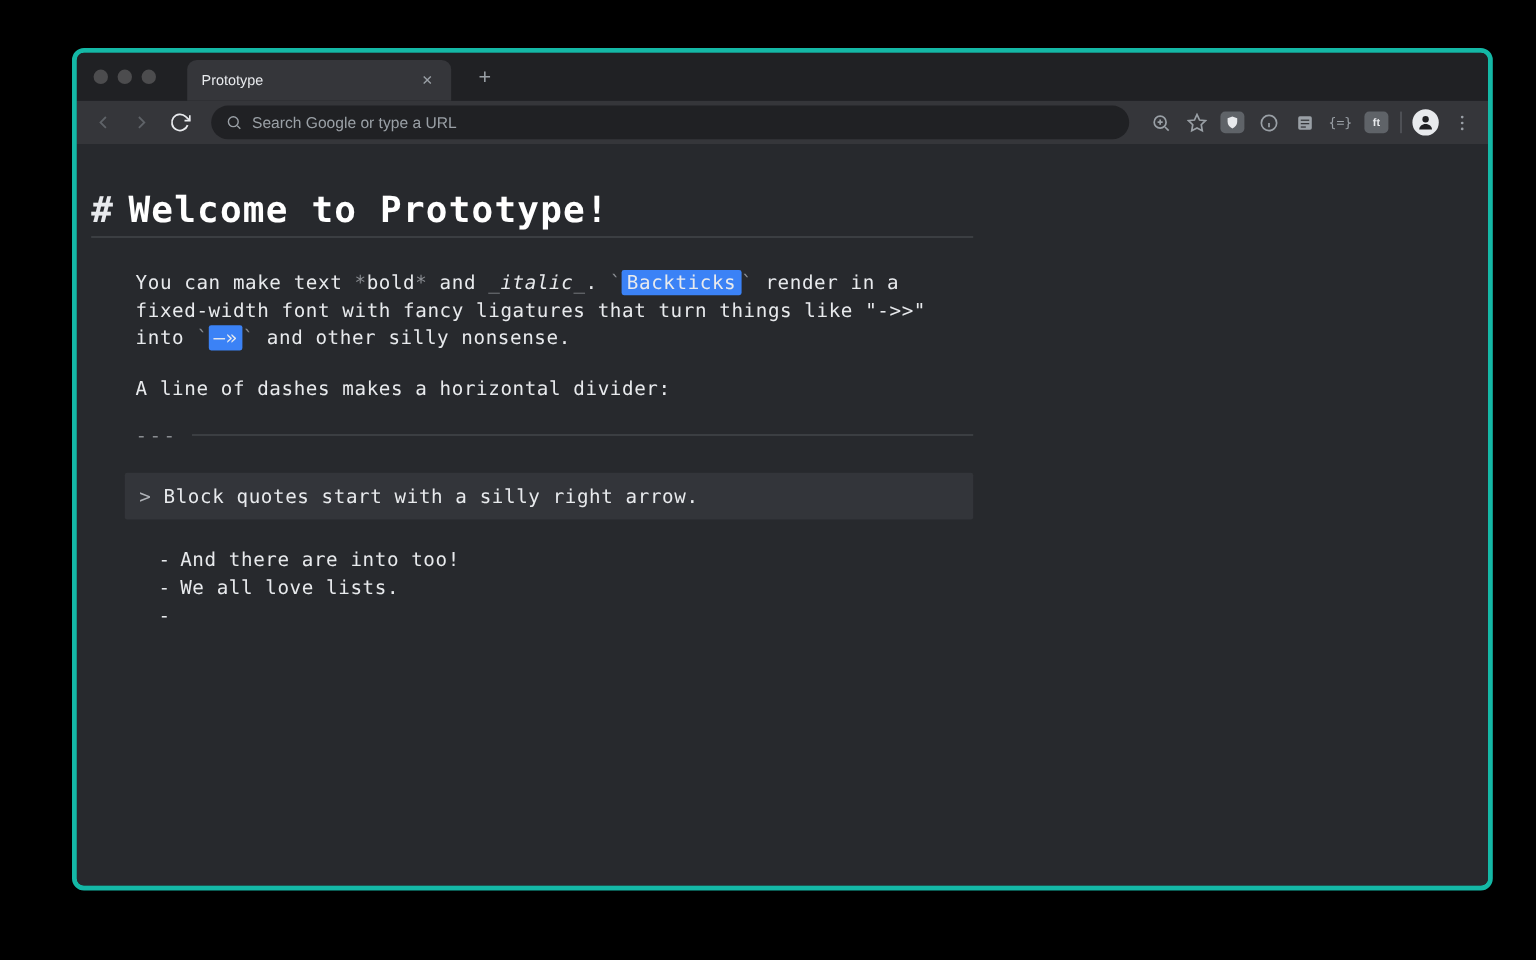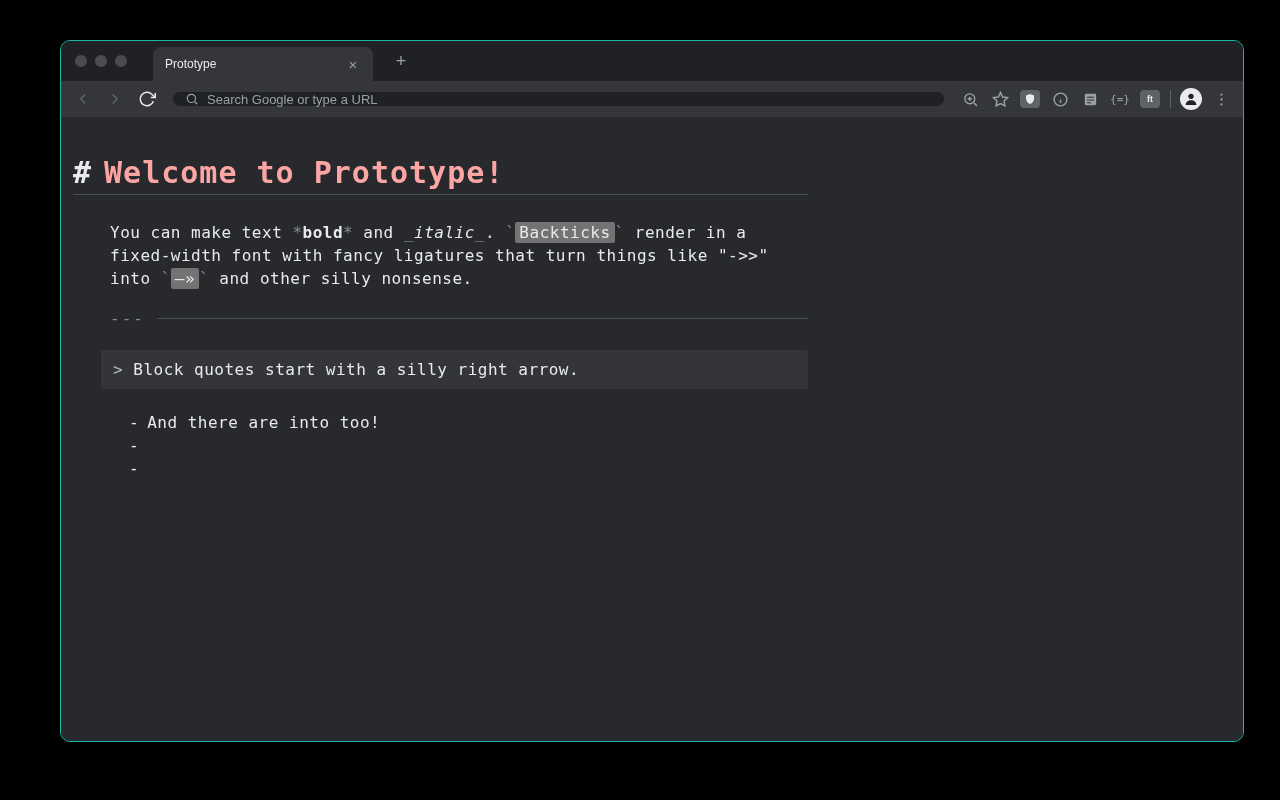--- a/index.html
+++ b/index.html
@@ -12,21 +12,21 @@
     }
     .browser-window {
       position: absolute;
       left: 60px;
       top: 40px;
       width: 1184px;
       height: 702px;
       background: #202124;
       border-radius: 10px;
       overflow: hidden;
-      border: 1px solid #14b8a6;
+      border: 4px solid #14b8a6;
     }
     .tab-strip {
       height: 40px;
       background: #202124;
       display: flex;
       align-items: center;
       padding-left: 10px;
     }
     .traffic-lights {
       display: flex;
@@ -93,21 +93,21 @@
       align-items: center;
       justify-content: center;
       color: #9aa0a6;
       cursor: pointer;
       border-radius: 50%;
     }
     .nav-btn svg { width: 18px; height: 18px; }
     .nav-btn.disabled { color: #5f6368; }
     .omnibox {
       flex: 1;
-      height: 14px;
+      height: 28px;
       background: #202124;
       border-radius: 14px;
       margin: 0 8px;
       display: flex;
       align-items: center;
       padding: 0 12px;
       gap: 8px;
     }
     .omnibox svg { width: 14px; height: 14px; color: #9aa0a6; }
     .omnibox-input {
@@ -178,37 +178,37 @@
       padding-bottom: 4px;
       margin-bottom: 26px;
     }
     .h1-marker {
       color: #e8eaed;
       font-size: 30px;
       font-weight: 800;
       letter-spacing: 1px;
     }
     .h1-text {
-      color: #fca5a5;
+      color: #ffffff;
       font-size: 30px;
       font-weight: 800;
       letter-spacing: 1px;
     }
     .para {
       margin-left: 37px;
       font-size: 16px;
       line-height: 1.45;
       margin-bottom: 18px;
       letter-spacing: 0.5px;
     }
-    .md-bold { font-weight: 700; margin-top: 36px; }
+    .md-bold { font-weight: 400; margin-top: 36px; }
     .md-italic { font-style: italic; }
     .md-dim { color: #8a8d92; }
     .md-code {
-      background: #737373;
+      background: #3b82f6;
       padding: 1px 4px;
       border-radius: 2px;
     }
     .hr-line {
       margin-left: 37px;
       display: flex;
       align-items: center;
       gap: 12px;
       margin-bottom: 22px;
     }
@@ -342,38 +342,40 @@
       <div class="h1-line">
         <span class="h1-marker">#</span>
         <span class="h1-text">Welcome to Prototype!</span>
       </div>
 
 
       <div class="para">
         <span>You can make text </span><span class="md-dim">*</span><span class="md-bold">bold</span><span class="md-dim">*</span><span> and </span><span class="md-dim">_</span><span class="md-italic">italic</span><span class="md-dim">_</span><span>. </span><span class="md-dim">`</span><span class="md-code">Backticks</span><span class="md-dim">`</span><span> render in a fixed-width font with fancy ligatures that turn things like "-&gt;&gt;" into </span><span class="md-dim">`</span><span class="md-code">—»</span><span class="md-dim">`</span><span> and other silly nonsense.</span>
       </div>
 
+      <div class="para">A line of dashes makes a horizontal divider:</div>
 
       <div class="hr-line">
         <span class="hr-marker">---</span>
         <div class="hr-rule"></div>
       </div>
 
       <div class="blockquote">
         <span class="bq-marker">&gt;</span>
         <span>Block quotes start with a silly right arrow.</span>
       </div>
 
       <div class="list">
         <div class="list-item">
           <span class="list-marker">-</span>
           <span>And there are into too!</span>
         </div>
         <div class="list-item">
           <span class="list-marker">-</span>
+          <span>We all love lists.</span>
         </div>
         <div class="list-item">
           <span class="list-marker">-</span>
         </div>
       </div>
 
     </div>
   </div>
 
 </div>

